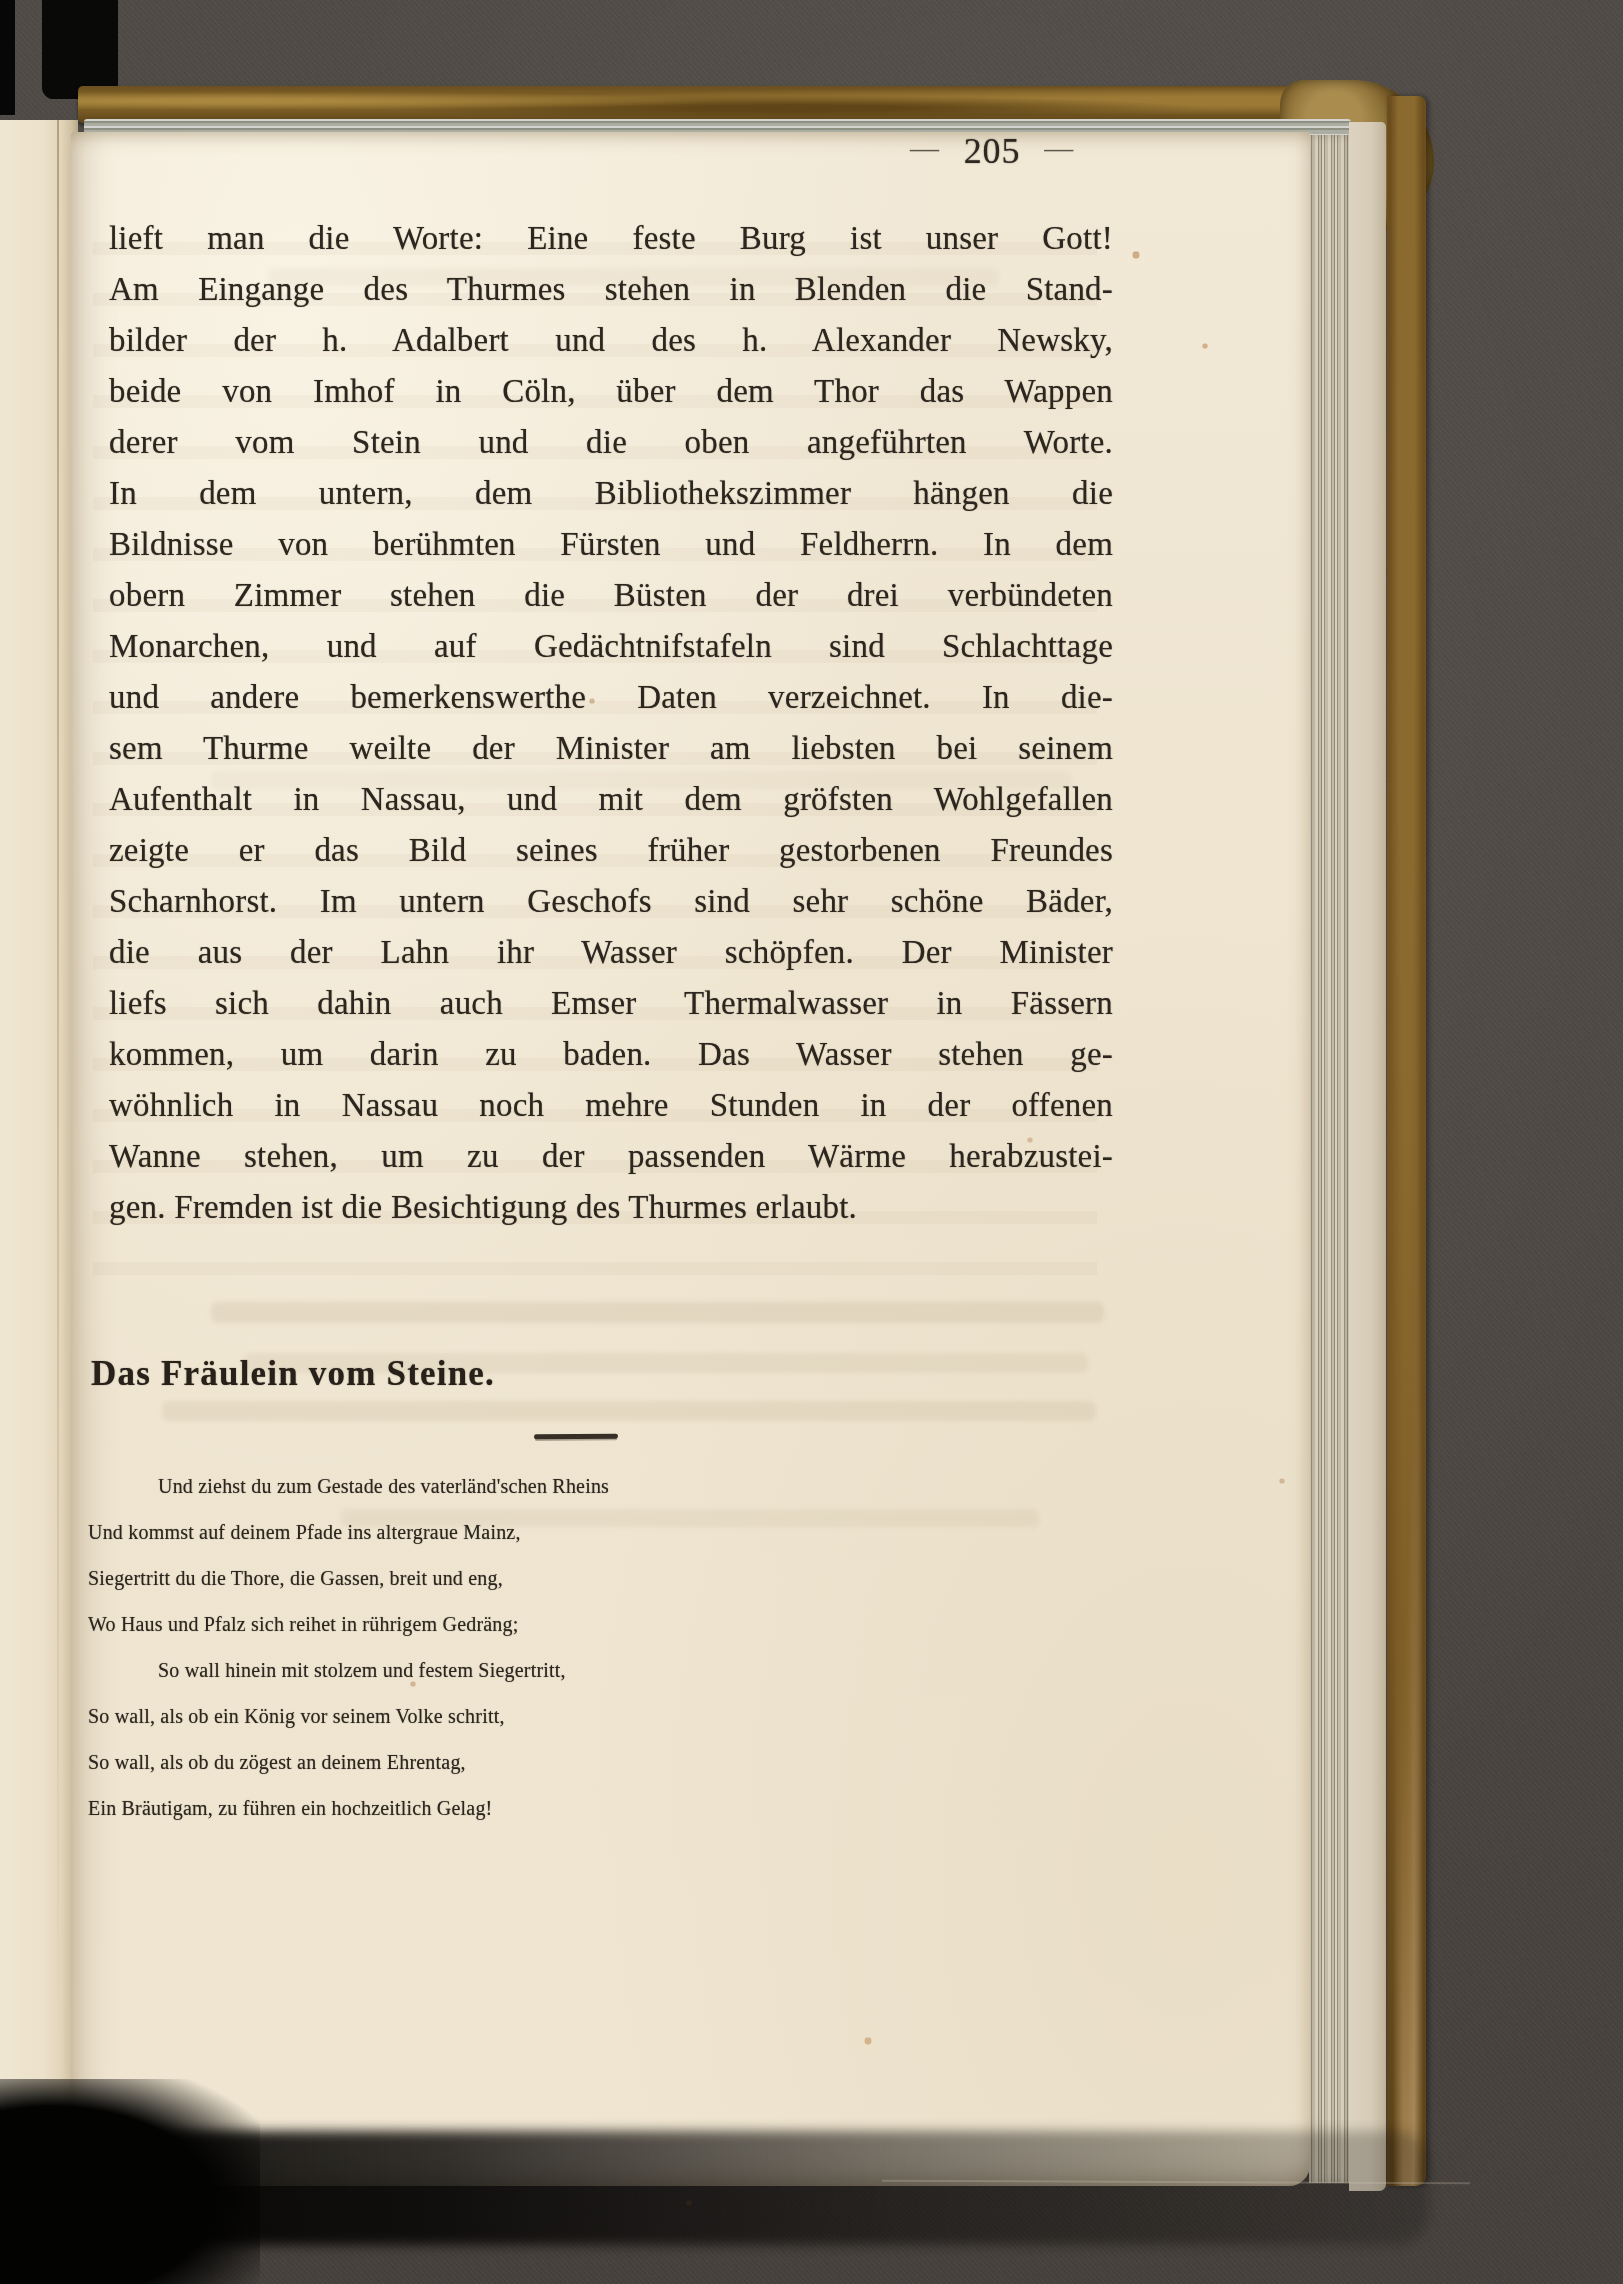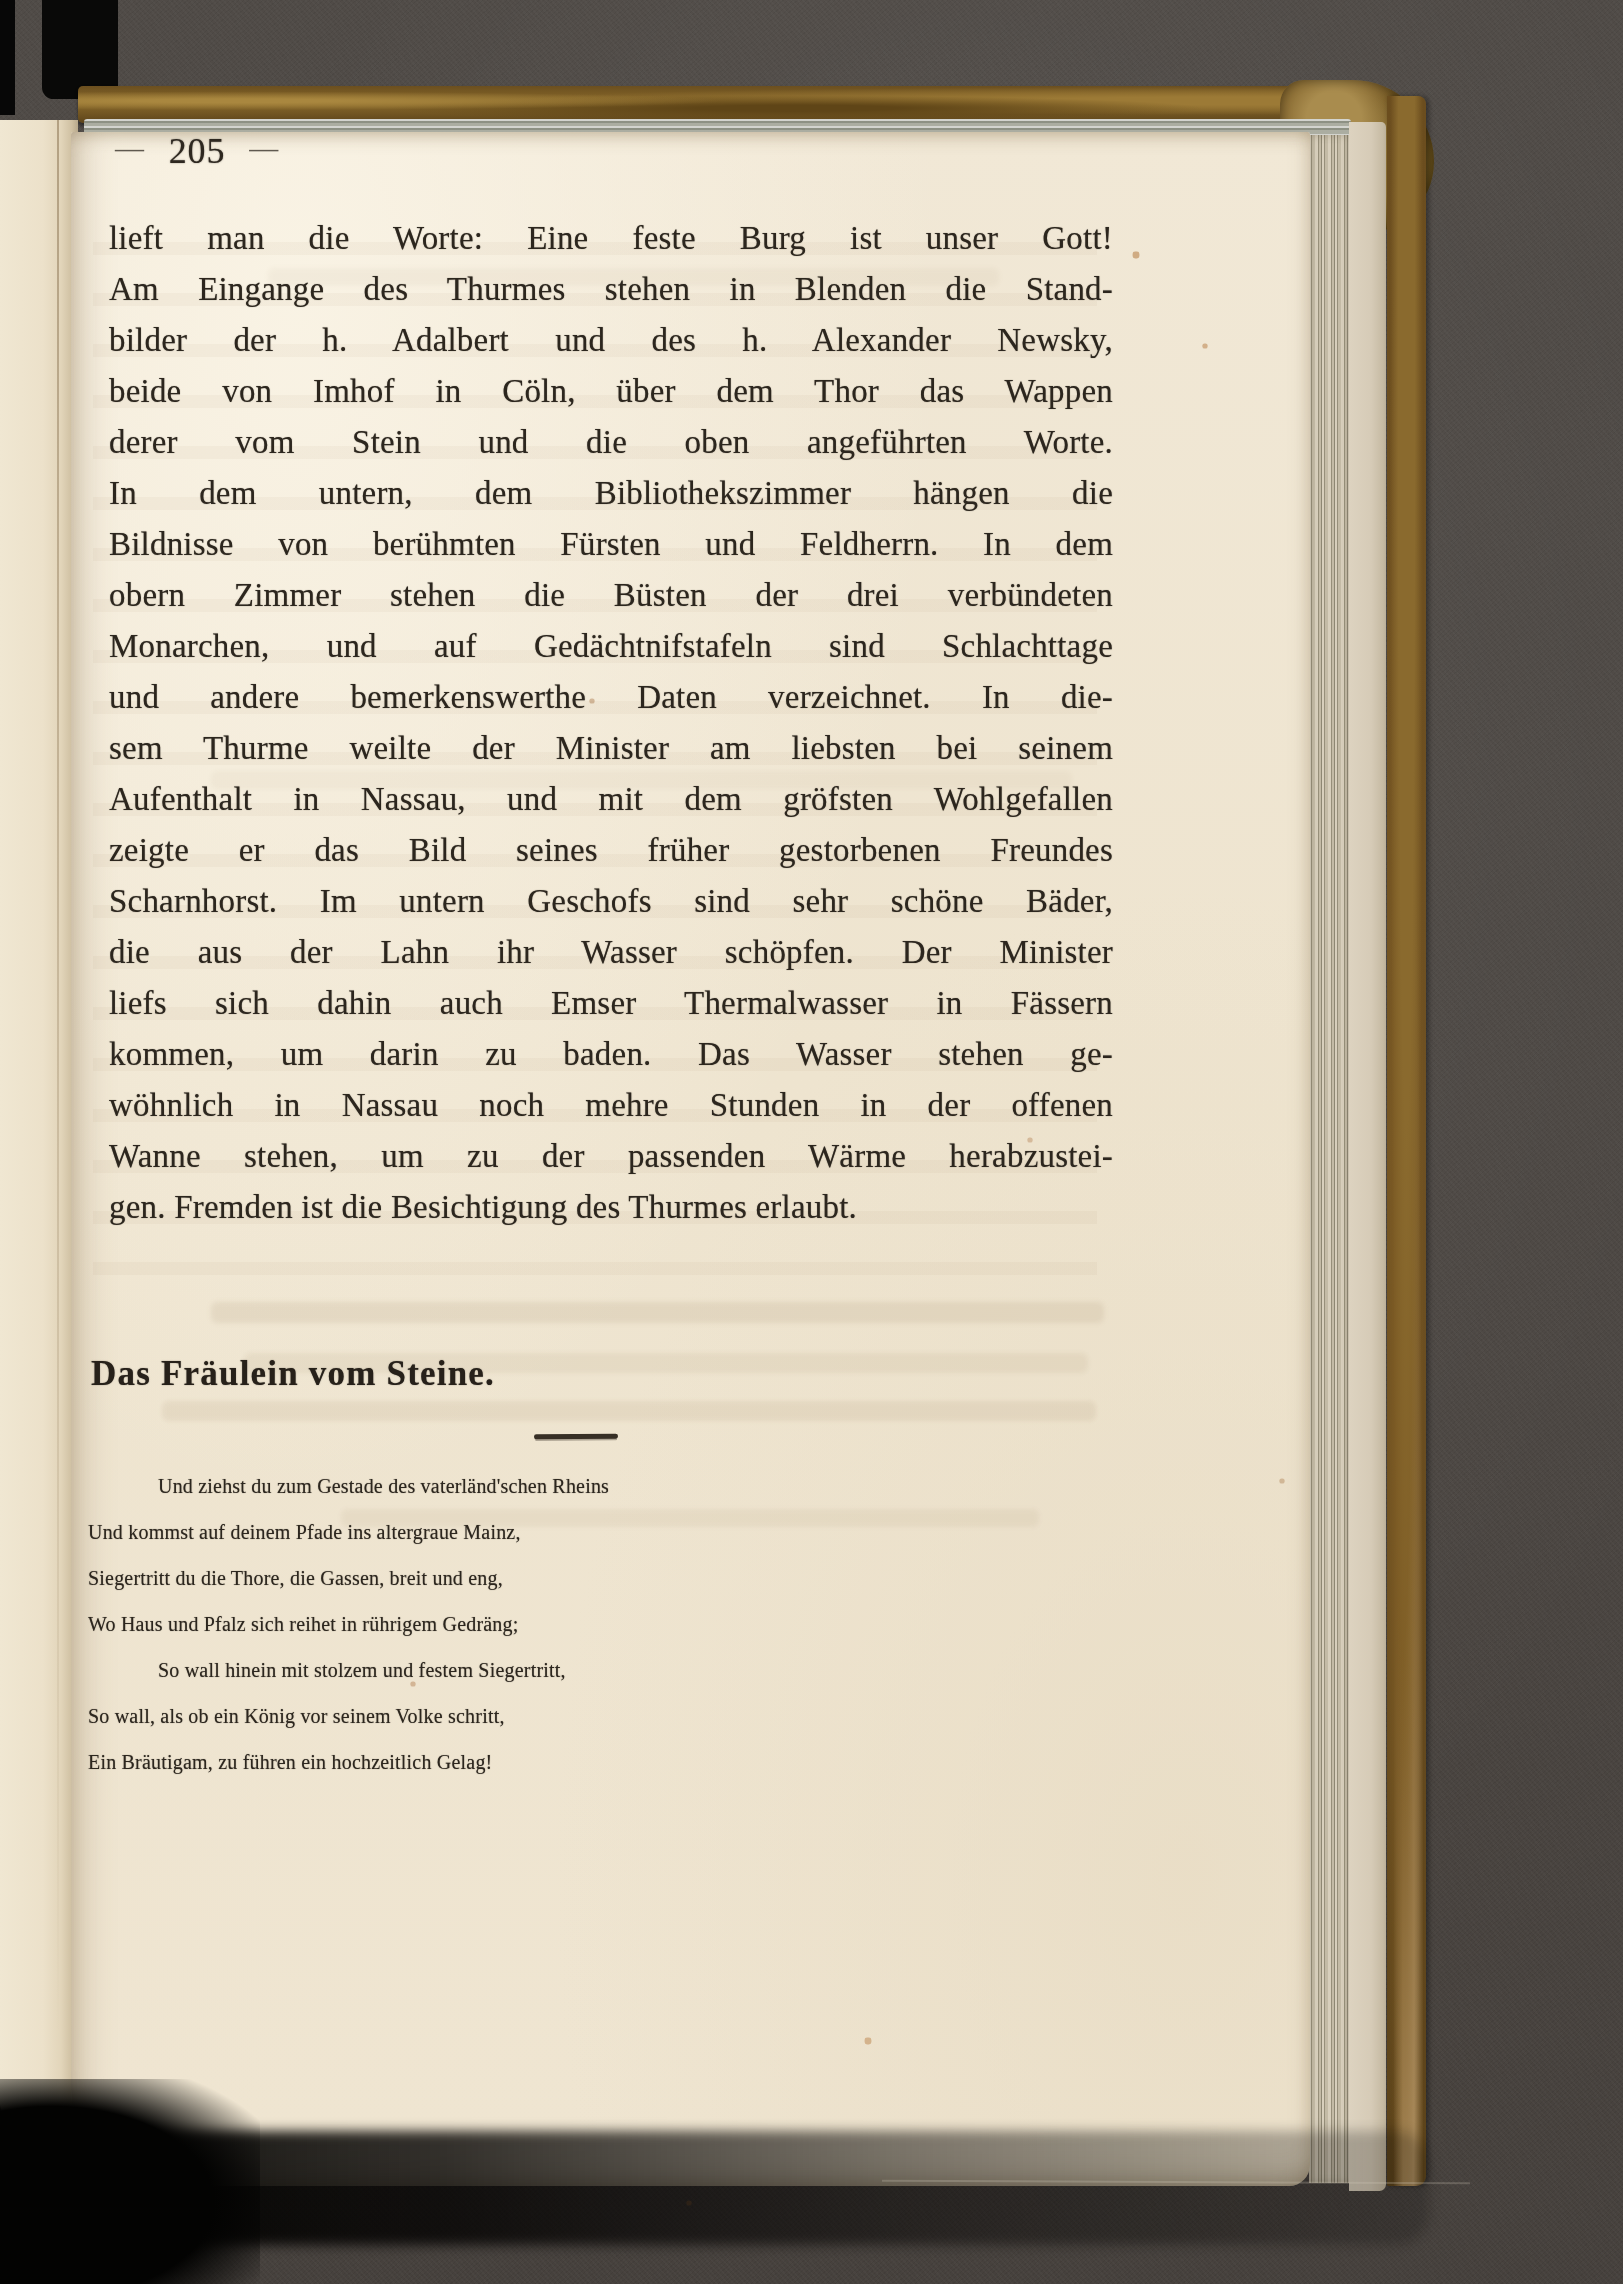--- a/index.html
+++ b/index.html
@@ -79,21 +79,21 @@
       linear-gradient(180deg,#6b4d1e 0%,#6f5122 50%,#5c431a 100%);
     border-radius:0 8px 9.7px 1.6px;
     box-shadow:2.4px 0 4.9px rgba(0,0,0,.35);}
   
   .shadow-under{position:absolute;left:24px;top:2131px;width:1405px;height:114px;
     background:linear-gradient(90deg, rgba(4,3,2,.96) 0%, rgba(4,3,2,.8) 30%, rgba(6,5,4,.5) 62%, rgba(6,5,4,.2) 100%);
     filter:blur(5.7px);border-radius:32px;}
   .corner-black{position:absolute;left:0;top:2079px;width:260px;height:205px;background:radial-gradient(ellipse at 20% 60%, #030302 0 55%, transparent 85%);}
   .bed-seam{position:absolute;left:882px;top:2181px;width:588px;height:2.4px;background:rgba(210,204,188,.25);transform:rotate(.25deg);}
   
-  .page-header{position:absolute;left:91px;top:130px;width:1007px;text-align:left;color:#2e2820;
+  .page-header{position:absolute;left:91px;top:130px;width:1007px;text-align:right;color:#2e2820;
     font-size:36px;letter-spacing:0.8px;}
   .page-header .dash{display:inline-block;margin:0 24px;transform:translateY(-4.9px);opacity:.75;font-size:29px;}
   .page-header .num{text-shadow:0 0 1.6px rgba(46,40,32,.6);}
   .paragraph{position:absolute;left:109px;top:213px;width:1004px;}
   .para-line{font-size:33px;line-height:51px;color:#2c261e;letter-spacing:0.2px;
     text-align:justify;text-align-last:justify;white-space:normal;
     text-shadow:0 0 1.1px rgba(44,38,30,.55);}
   .para-line:last-child{text-align-last:left;}
   .section-title{position:absolute;left:91px;top:1354px;width:1007px;margin:0;text-align:left;
     font-size:35px;font-weight:bold;color:#27211a;letter-spacing:1.2px;
@@ -184,20 +184,21 @@
   <h2 class="section-title">Das Fräulein vom Steine.</h2>
   <div class="title-rule"></div>
 
   <div class="poem">
       <div class="poem-line indent">Und ziehst du zum Gestade des vaterländ'schen Rheins</div>
       <div class="poem-line">Und kommst auf deinem Pfade ins altergraue Mainz,</div>
       <div class="poem-line">Siegertritt du die Thore, die Gassen, breit und eng,</div>
       <div class="poem-line">Wo Haus und Pfalz sich reihet in rührigem Gedräng;</div>
       <div class="poem-line indent">So wall hinein mit stolzem und festem Siegertritt,</div>
       <div class="poem-line">So wall, als ob ein König vor seinem Volke schritt,</div>
+      <div class="poem-line">So wall, als ob du zögest an deinem Ehrentag,</div>
       <div class="poem-line">Ein Bräutigam, zu führen ein hochzeitlich Gelag!</div>
     </div>
 
   <div class="shadow-under"></div>
   <div class="corner-black"></div>
   <div class="bed-seam"></div>
 </div>
 
 
 </body></html>

